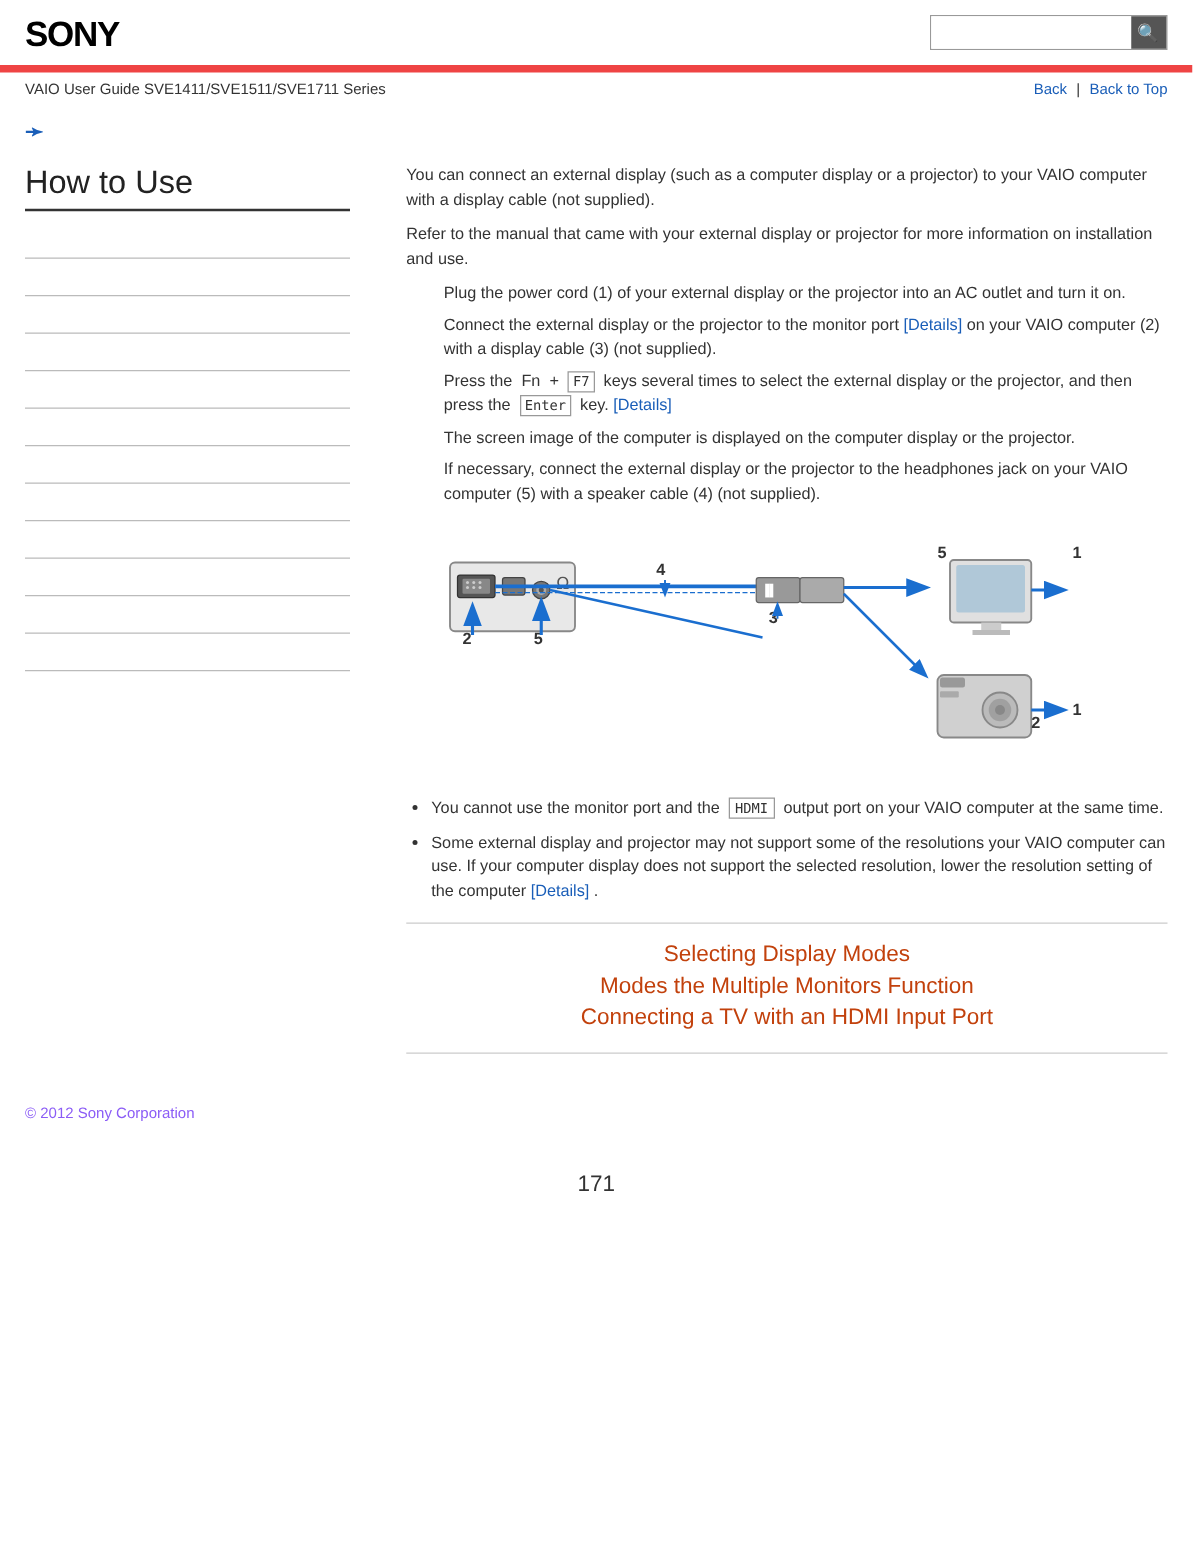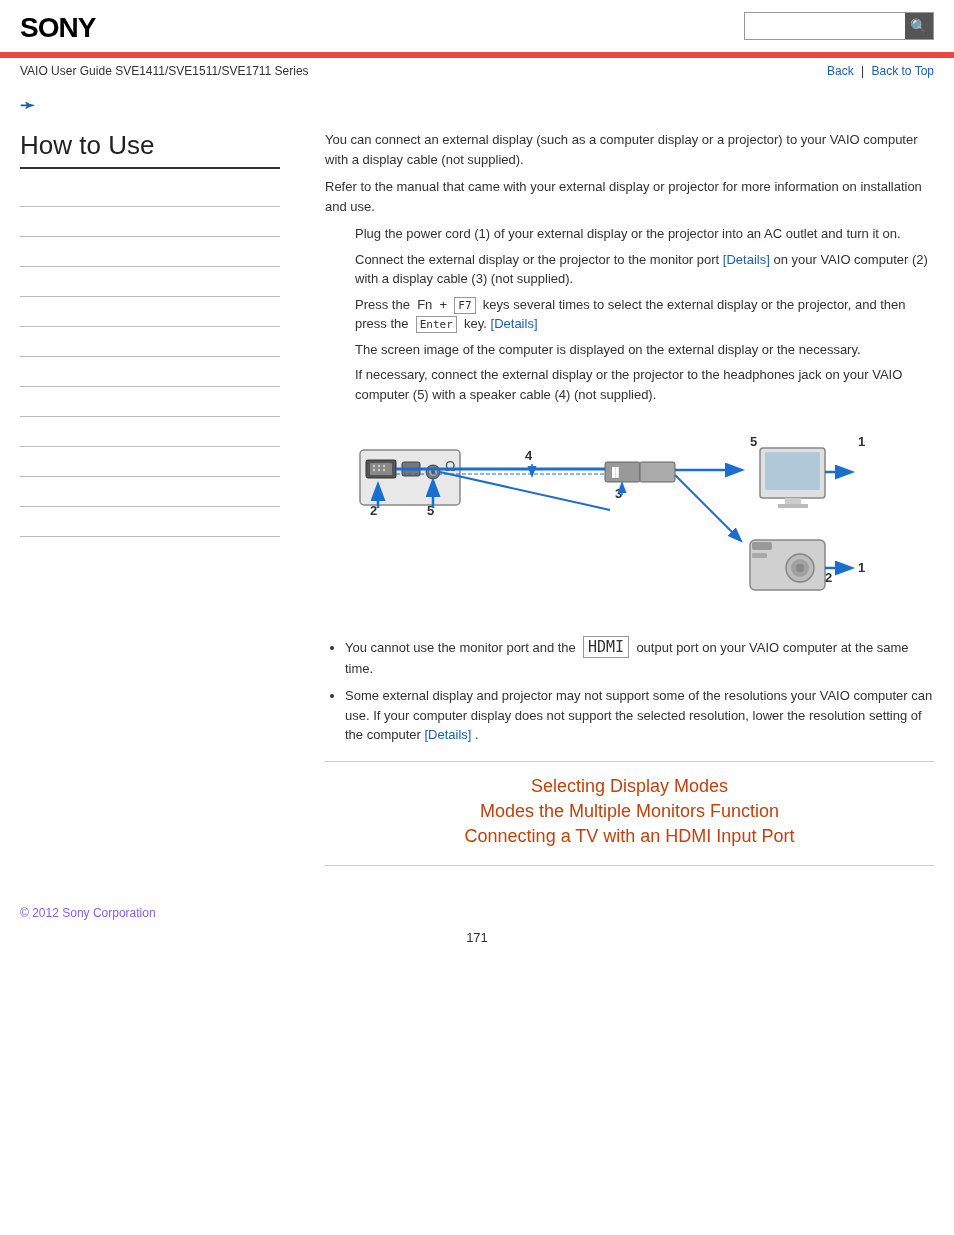--- a/index.html
+++ b/index.html
@@ -176,21 +176,22 @@
     }
 
     
     .footer {
       padding: 20px 20px 10px 20px;
       font-size: 12px;
       color: #8b5cf6;
     }
     .page-number {
       text-align: center;
-      font-size: 13px;
+      font-size: 18px;
+      margin-top: 30px;
       color: #333;
     }
 
     
     .diagram-svg {
       width: 560px;
       height: 200px;
     }
   </style>
 </head>
@@ -249,21 +250,21 @@
     <p class="indented">
       <span>Connect the external display or the projector to the monitor port</span>
       <a href="#">[Details]</a>
       <span> on your VAIO computer (2) with a display cable (3) (not supplied).</span>
     </p>
 
     <p class="indented">
       <span>Press the &nbsp;Fn&nbsp; + &nbsp;<kbd style="border:1px solid #999;padding:1px 3px;font-size:11px;">F7</kbd>&nbsp; keys several times to select the external display or the projector, and then press the &nbsp;<kbd style="border:1px solid #999;padding:1px 3px;font-size:11px;">Enter</kbd>&nbsp; key. </span>
       <a href="#">[Details]</a>
     </p>
-    <p class="indented">The screen image of the computer is displayed on the external display or the necessary.</p>
+    <p class="indented">The screen image of the computer is displayed on the computer display or the projector.</p>
 
     <p class="indented">If necessary, connect the external display or the projector to the headphones jack on your VAIO computer (5) with a speaker cable (4) (not supplied).</p>
 
     <div class="diagram-container">
       <svg class="diagram-svg" viewBox="0 0 560 200" xmlns="http://www.w3.org/2000/svg">
 
         <rect x="10" y="30" width="100" height="55" rx="4" fill="#e8e8e8" stroke="#888" stroke-width="1.5"></rect>
 
         <rect x="16" y="40" width="30" height="18" rx="2" fill="#555" stroke="#333" stroke-width="1"></rect>
         <rect x="20" y="43" width="22" height="12" rx="1" fill="#888"></rect>
@@ -336,21 +337,21 @@
         <defs>
           <marker id="arrowBlue" markerWidth="8" markerHeight="8" refX="6" refY="3" orient="auto">
             <path d="M0,0 L0,6 L8,3 z" fill="#1a6ecf"></path>
           </marker>
         </defs>
       </svg>
     </div>
 
     <ul class="bullet-list">
       <li>
-        <span>You cannot use the monitor port and the &nbsp;<kbd style="border:1px solid #999;padding:1px 4px;font-size:15px;">HDMI</kbd>&nbsp; output port on your VAIO computer at the same time.</span>
+        <span>You cannot use the monitor port and the &nbsp;<kbd style="border:1px solid #999;padding:1px 4px;font-size:11px;">HDMI</kbd>&nbsp; output port on your VAIO computer at the same time.</span>
       </li>
       <li>
         <span>Some external display and projector may not support some of the resolutions your VAIO computer can use. If your computer display does not support the selected resolution, lower the resolution setting of the computer</span>
         <a href="#">[Details]</a>
         <span>.</span>
       </li>
     </ul>
 
     <div class="related-section">
       <a href="#">Selecting Display Modes</a>

